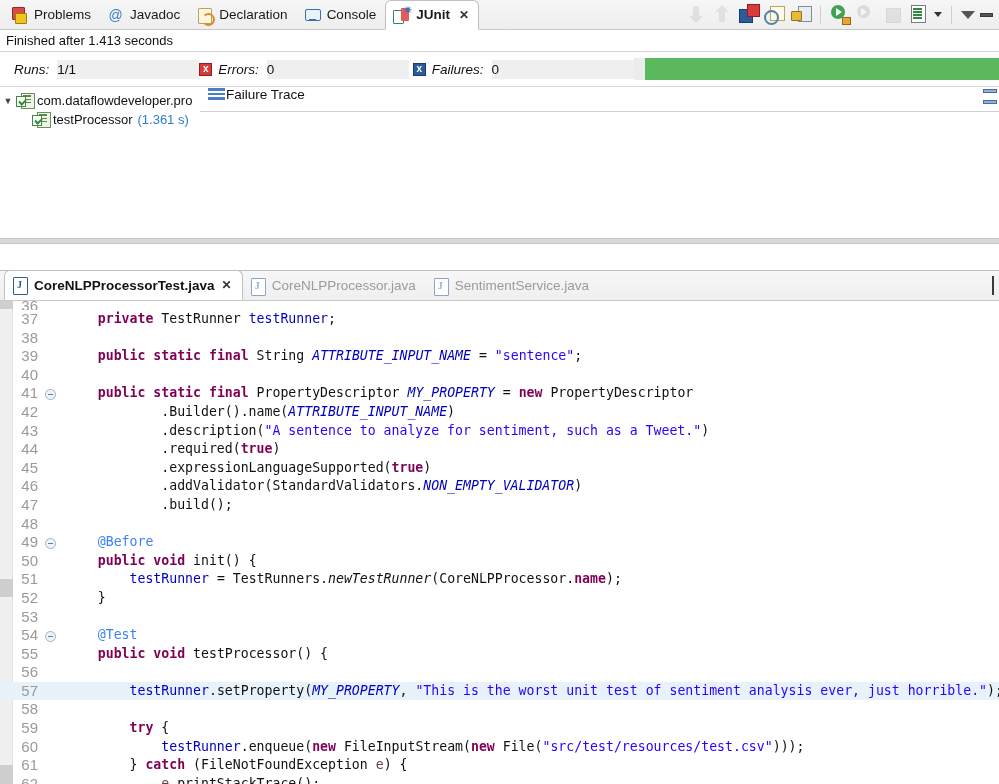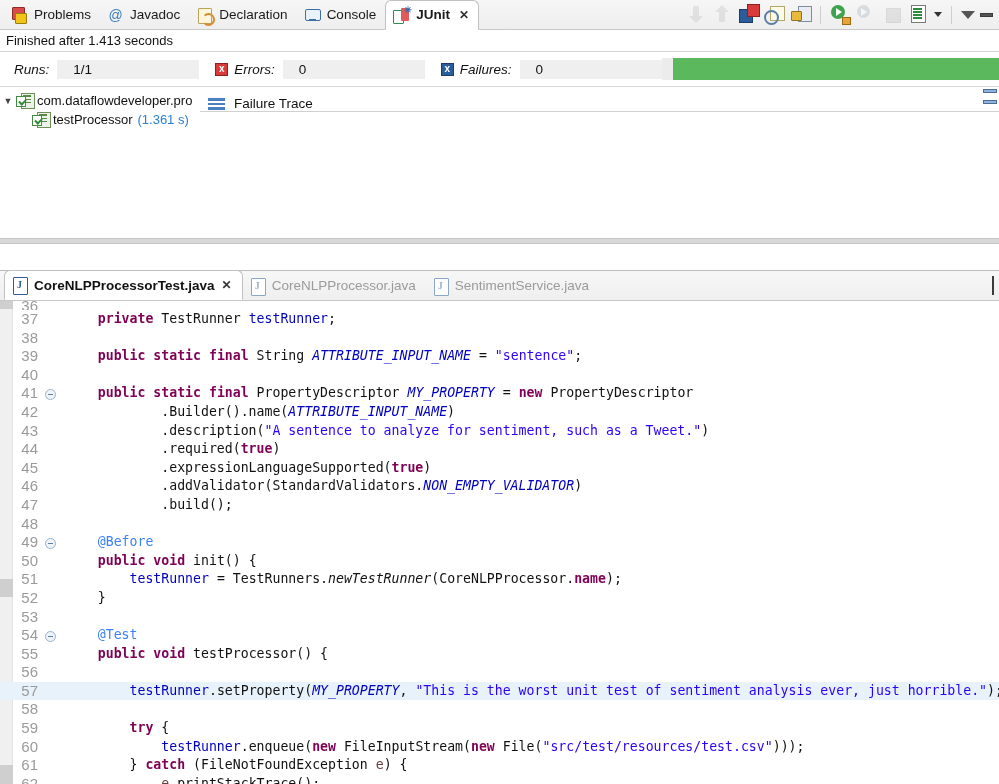--- a/index.html
+++ b/index.html
@@ -110,21 +110,21 @@
 
   
   .counters {
     height: 34px; display: flex; align-items: center;
     padding: 0 0 0 14px; gap: 0; background: #fff;
   }
   .cgroup { display:flex; align-items:center; }
   .clabel { font-size: 13.5px; color:#111; white-space:nowrap;font-style:italic; }
   .cfield {
     background: #efefef; height: 19px; line-height: 19px;
-    font-size: 13.5px; color:#111; padding: 0 16px; margin-left: 8px;
+    font-size: 13.5px; color:#111; padding: 0 0; margin-left: 8px;
     border: 0; white-space: nowrap;
   }
   .mini { width:13px;height:13px;position:relative;margin-right:6px;flex:0 0 auto;}
   .mini-err{background:#d93a3a;border:1px solid #8e2020;}
   .mini-err::after{content:"x";position:absolute;left:0;top:-3px;width:100%;text-align:center;color:#fff;font-size:10px;font-weight:bold;line-height:15px;}
   .mini-fail{background:#2b5d9b;border:1px solid #1b3c68;}
   .mini-fail::after{content:"x";position:absolute;left:0;top:-3px;width:100%;text-align:center;color:#fff;font-size:10px;font-weight:bold;line-height:15px;}
 
   .progbar-wrap{flex:1 1 auto; height:22px; display:flex; align-items:center; padding-right:0;}
   .progbar-track{flex:1 1 auto;height:22px;background:#ececec;position:relative;}
@@ -137,21 +137,21 @@
   .tw { width:16px; text-align:center; color:#444; font-size:9px; flex:0 0 auto;}
   .ico-cls{width:17px;height:15px;position:relative;flex:0 0 auto;margin-right:4px;}
   .ico-cls::before{content:"";position:absolute;left:5px;top:0px;width:12px;height:14px;background:#eef3e9;border:1px solid #6d8f5a;}
   .ico-cls .bars{position:absolute;left:7px;top:2px;width:8px;height:10px;
      background:repeating-linear-gradient(to bottom,#5a8a46 0 1.5px,transparent 1.5px 3.5px);}
   .ico-cls .chk{position:absolute;left:0px;top:3px;width:10px;height:11px;background:#fff;border:1px solid #3f8a3f;}
   .ico-cls .chk::after{content:"";position:absolute;left:2px;top:2px;width:5px;height:3px;border-left:2px solid #2e8b3a;border-bottom:2px solid #2e8b3a;transform:rotate(-45deg);}
   .tree-time{color:#2b7fd0;margin-left:5px;}
 
   .trace-pane { flex:1 1 auto; position:relative; background:#fff; border-left:0; }
-  .trace-head { display:flex; align-items:flex-end; height:24px; padding-left:8px; gap:8px;}
+  .trace-head { display:flex; align-items:flex-start; height:24px; padding-left:8px; }
   .ico-trace{width:18px;height:14px;position:relative;flex:0 0 auto;}
   .ico-trace i{position:absolute;left:0;width:17px;height:2.5px;background:#4a7fc1;}
   .ico-trace i:nth-child(1){top:1px;} .ico-trace i:nth-child(2){top:5.5px;} .ico-trace i:nth-child(3){top:10px;}
   .trace-title{font-size:13.5px;color:#111;}
   .trace-rule{position:absolute;left:0;right:0;top:24px;height:1px;background:#d0d0d0;}
   .trace-tools{position:absolute;right:2px;top:0px;display:flex;flex-direction:column;gap:7px;align-items:flex-end;padding-top:2px;}
   .tt-bar{width:14px;height:4px;background:#8fb3d9;border:1px solid #4b6e96;}
 
   .split-sash{height:6px;background:#d8d8d8;border-top:1px solid #c6c6c6;border-bottom:1px solid #c6c6c6;}
 
@@ -263,26 +263,26 @@
     </div>
   </div>
 
   <div class="status-line">Finished after 1.413 seconds</div>
 
   <div class="counters">
     <div class="cgroup">
       <span class="clabel">Runs:</span>
       <span class="cfield" style="width:142px">1/1</span>
     </div>
-    <div class="cgroup" style="margin-left:16px">
+    <div class="cgroup" style="">
       <span class="mini mini-err"></span>
       <span class="clabel">Errors:</span>
       <span class="cfield" style="width:142px">0</span>
     </div>
-    <div class="cgroup" style="margin-left:16px">
+    <div class="cgroup" style="margin-left:4px">
       <span class="mini mini-fail"></span>
       <span class="clabel">Failures:</span>
       <span class="cfield" style="width:142px">0</span>
     </div>
     <div class="progbar-wrap">
       <div class="progbar-track">
         <div class="progbar-fill"></div>
       </div>
     </div>
   </div>

